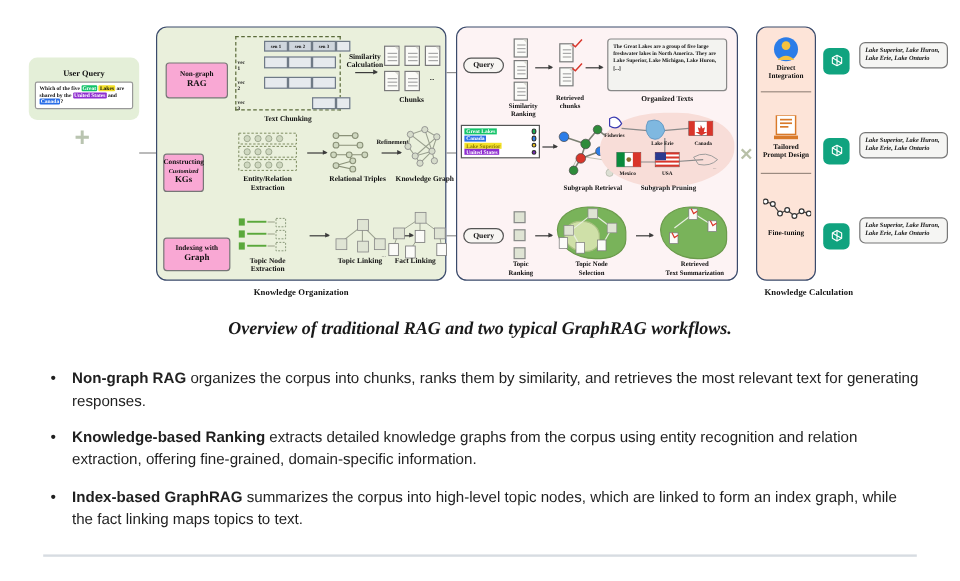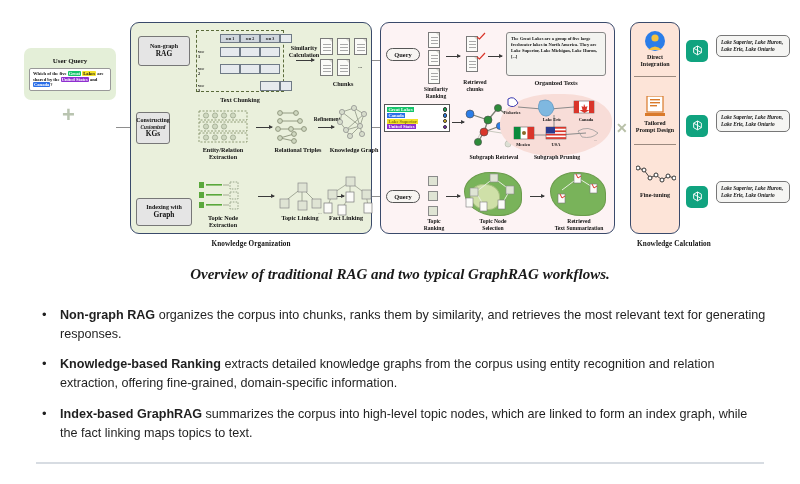--- a/index.html
+++ b/index.html
@@ -52,25 +52,25 @@
   .hl-purple{ background:#8f2fd0; color:#fff; }
   .hl-blue  { background:#2b6fe8; color:#fff; }
 
   .plus-icon {
     position:absolute; color:#b9c4b0; font-size:22px; line-height:1;
     font-weight:bold;
   }
 
   
   .stage-chip {
-    position:absolute; background:#e5e5e5; border:1px solid #777;
+    position:absolute; background:#f9a8d4; border:1px solid #777;
     border-radius:3px; display:flex; flex-direction:column;
     align-items:center; justify-content:center;
     font-family:"Liberation Serif", serif; font-weight:bold;
-    color:#111; text-align:center; line-height:1.18;
+    color:#111; text-align:center; line-height:1.18;margin-top:16px;
   }
   .stage-chip .l1 { font-size:6px; }
   .stage-chip .l2 { font-size:5.2px; font-style:italic; }
   .stage-chip .l3 { font-size:7.4px; }
 
   .sublabel {
     position:absolute; text-align:center;
     font-family:"Liberation Serif", serif;
     font-size:6.2px; font-weight:bold; color:#111; line-height:1.2;
   }
@@ -348,21 +348,21 @@
         <circle cx="28" cy="10" r="2.6"></circle>
       <circle cx="24" cy="22" r="2.6"></circle>
         <circle cx="10" cy="26" r="2.6"></circle>
         <circle cx="4" cy="18" r="2.6"></circle>
       <circle cx="14" cy="32" r="2.6"></circle>
         <circle cx="26" cy="30" r="2.6"></circle>
     </g>
   </svg>
   <div class="sublabel" style="left:326px; top:146px; width:56px;">Knowledge Graph</div>
 
-  <div class="stage-chip" style="left:136px; top:198px; width:56px; height:28px;">
+  <div class="stage-chip" style="left:136px; top:182px; width:56px; height:28px;">
     <div class="l1">Indexing with</div>
     <div class="l3">Graph</div>
   </div>
 
   <svg width="54" height="32" style="position:absolute; left:198px; top:180px;">
     <g>
       <rect x="1" y="2" width="5" height="6" fill="#5aa83c"></rect>
         <rect x="8" y="4" width="16" height="1.6" fill="#5aa83c"></rect>
       <rect x="1" y="12" width="5" height="6" fill="#5aa83c"></rect>
         <rect x="8" y="14" width="16" height="1.6" fill="#5aa83c"></rect>

